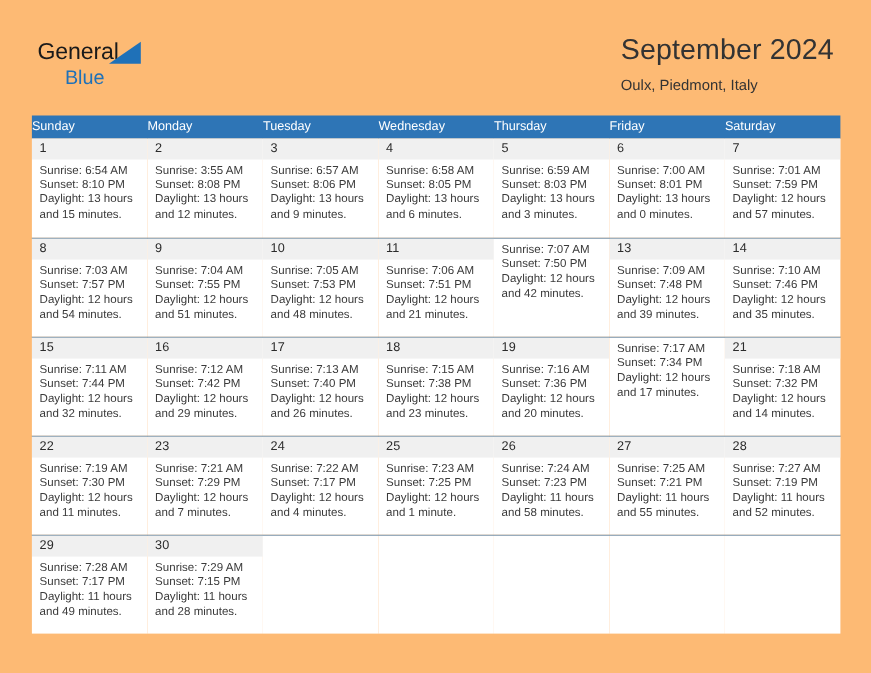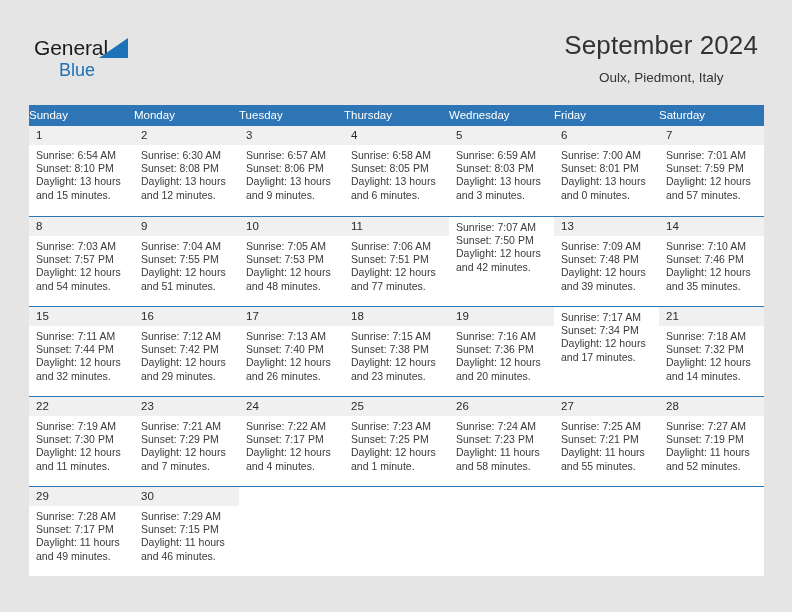--- a/index.html
+++ b/index.html
@@ -9,21 +9,21 @@
     width: 792px;
     height: 612px;
     background: #ffffff;
     font-family: "Liberation Sans", sans-serif;
     -webkit-font-smoothing: antialiased;
   }
   #page {
     position: relative;
     width: 792px;
     height: 612px;
-    background: #e5e5e5;
+    background: #fdba74;
     overflow: hidden;
   }
 
   
   .header {
     position: absolute;
     left: 0; top: 0;
     width: 792px;
     height: 100px;
   }
@@ -60,21 +60,21 @@
     font-size: 18px;
     color: #1f71b8;
     line-height: 24px;
     font-weight: 400;
   }
 
   .title-block {
     position: absolute;
     right: 34px;
     top: 28px;
-    text-align: center;
+    text-align: left;
   }
   .cal-title {
     font-size: 26px;
     color: #333333;
     line-height: 34px;
     font-weight: 400;
     letter-spacing: 0.1px;
   }
   .cal-subtitle {
     font-size: 13.5px;
@@ -163,22 +163,22 @@
     </div>
 
   </div>
 
   <div class="calendar">
 
     <div class="weekday-row">
       <div class="weekday">Sunday</div>
       <div class="weekday">Monday</div>
       <div class="weekday">Tuesday</div>
+      <div class="weekday">Wednesday</div>
       <div class="weekday">Thursday</div>
-      <div class="weekday">Wednesday</div>
       <div class="weekday">Friday</div>
       <div class="weekday">Saturday</div>
     </div>
 
     <div id="weeks-container">
         <div class="week-row">
           <div class="day-cell filled">
             <div class="daynum-band">
               <span class="daynum">1</span>
             </div>
@@ -187,21 +187,21 @@
               <div class="day-line">Sunset: 8:10 PM</div>
               <div class="day-line">Daylight: 13 hours</div>
               <div class="day-line">and 15 minutes.</div>
             </div>
           </div>
           <div class="day-cell filled">
             <div class="daynum-band">
               <span class="daynum">2</span>
             </div>
             <div class="day-body">
-              <div class="day-line">Sunrise: 6:30 AM</div>
+              <div class="day-line">Sunrise: 3:55 AM</div>
               <div class="day-line">Sunset: 8:08 PM</div>
               <div class="day-line">Daylight: 13 hours</div>
               <div class="day-line">and 12 minutes.</div>
             </div>
           </div>
           <div class="day-cell filled">
             <div class="daynum-band">
               <span class="daynum">3</span>
             </div>
             <div class="day-body">
@@ -291,21 +291,21 @@
             </div>
           </div>
           <div class="day-cell filled">
             <div class="daynum-band">
               <span class="daynum">11</span>
             </div>
             <div class="day-body">
               <div class="day-line">Sunrise: 7:06 AM</div>
               <div class="day-line">Sunset: 7:51 PM</div>
               <div class="day-line">Daylight: 12 hours</div>
-              <div class="day-line">and 77 minutes.</div>
+              <div class="day-line">and 21 minutes.</div>
             </div>
           </div>
           <div class="day-cell filled">
             <div class="day-body">
               <div class="day-line">Sunrise: 7:07 AM</div>
               <div class="day-line">Sunset: 7:50 PM</div>
               <div class="day-line">Daylight: 12 hours</div>
               <div class="day-line">and 42 minutes.</div>
             </div>
           </div>
@@ -500,21 +500,21 @@
             </div>
           </div>
           <div class="day-cell filled">
             <div class="daynum-band">
               <span class="daynum">30</span>
             </div>
             <div class="day-body">
               <div class="day-line">Sunrise: 7:29 AM</div>
               <div class="day-line">Sunset: 7:15 PM</div>
               <div class="day-line">Daylight: 11 hours</div>
-              <div class="day-line">and 46 minutes.</div>
+              <div class="day-line">and 28 minutes.</div>
             </div>
           </div>
           <div class="day-cell empty">
             <div class="daynum-band">
               <span class="daynum"></span>
             </div>
           </div>
           <div class="day-cell empty">
             <div class="daynum-band">
               <span class="daynum"></span>

